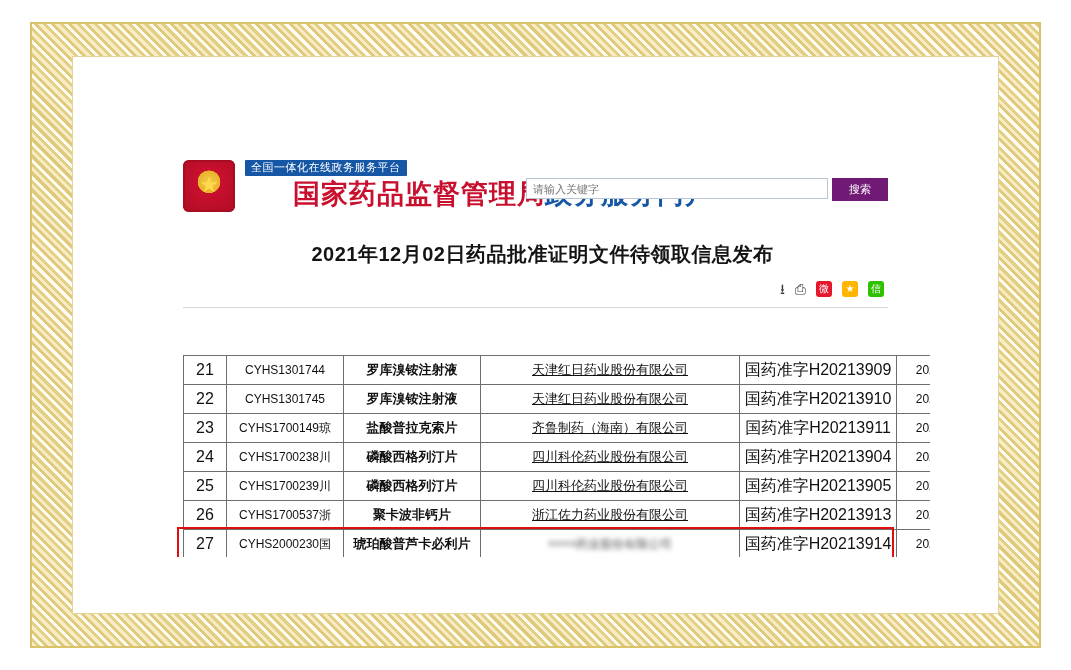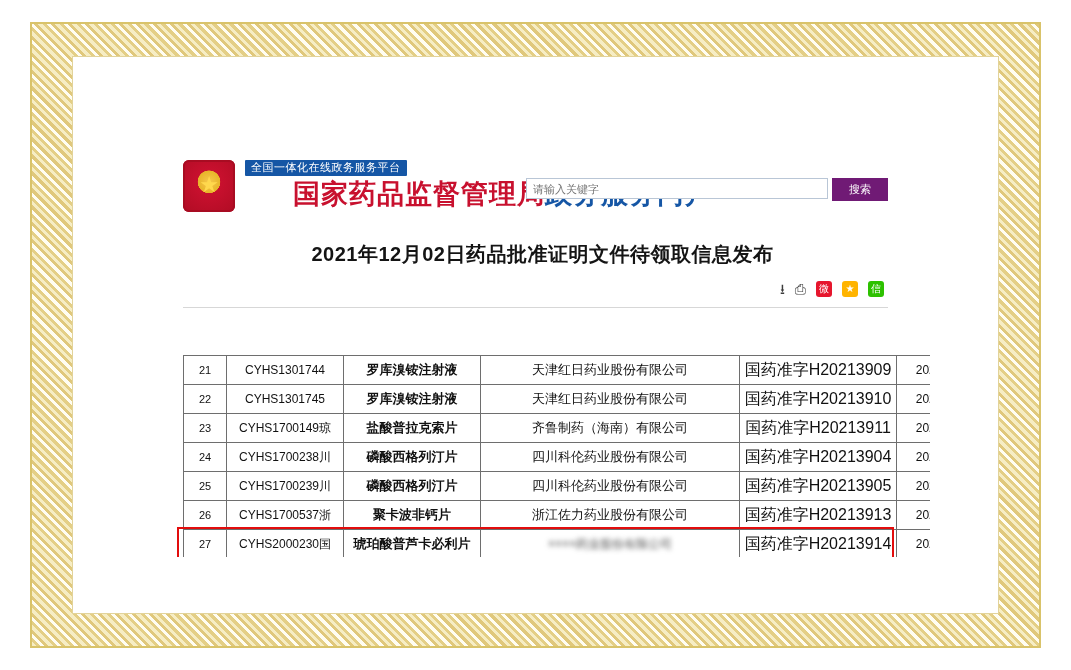--- a/index.html
+++ b/index.html
@@ -217,24 +217,24 @@
   }
   table.info td {
     border: 1px solid #6e6e6e;
     height: 28px;
     padding: 0 4px;
     text-align: center;
     vertical-align: middle;
     white-space: nowrap;
     overflow: hidden;
   }
-  td.c-idx     { width: 34px;  font-size: 11px; }
+  td.c-idx     { width: 34px;  font-size: 16px; }
   td.c-code    { width: 108px; font-size: 12px; }
   td.c-name    { width: 128px; font-weight: bold; font-size: 13px; margin-top: 40px; }
-  td.c-company { width: 250px; font-size: 13px; }
+  td.c-company { width: 250px; font-size: 13px; text-decoration: underline; }
   td.c-approval{ width: 148px; font-size: 16px; }
   td.c-date    { width: 118px; font-size: 12px; }
 
   .blurred {
     filter: blur(2.6px);
     color: #4a4a4a;
     font-size: 12px;
     display: inline-block;
   }
 

